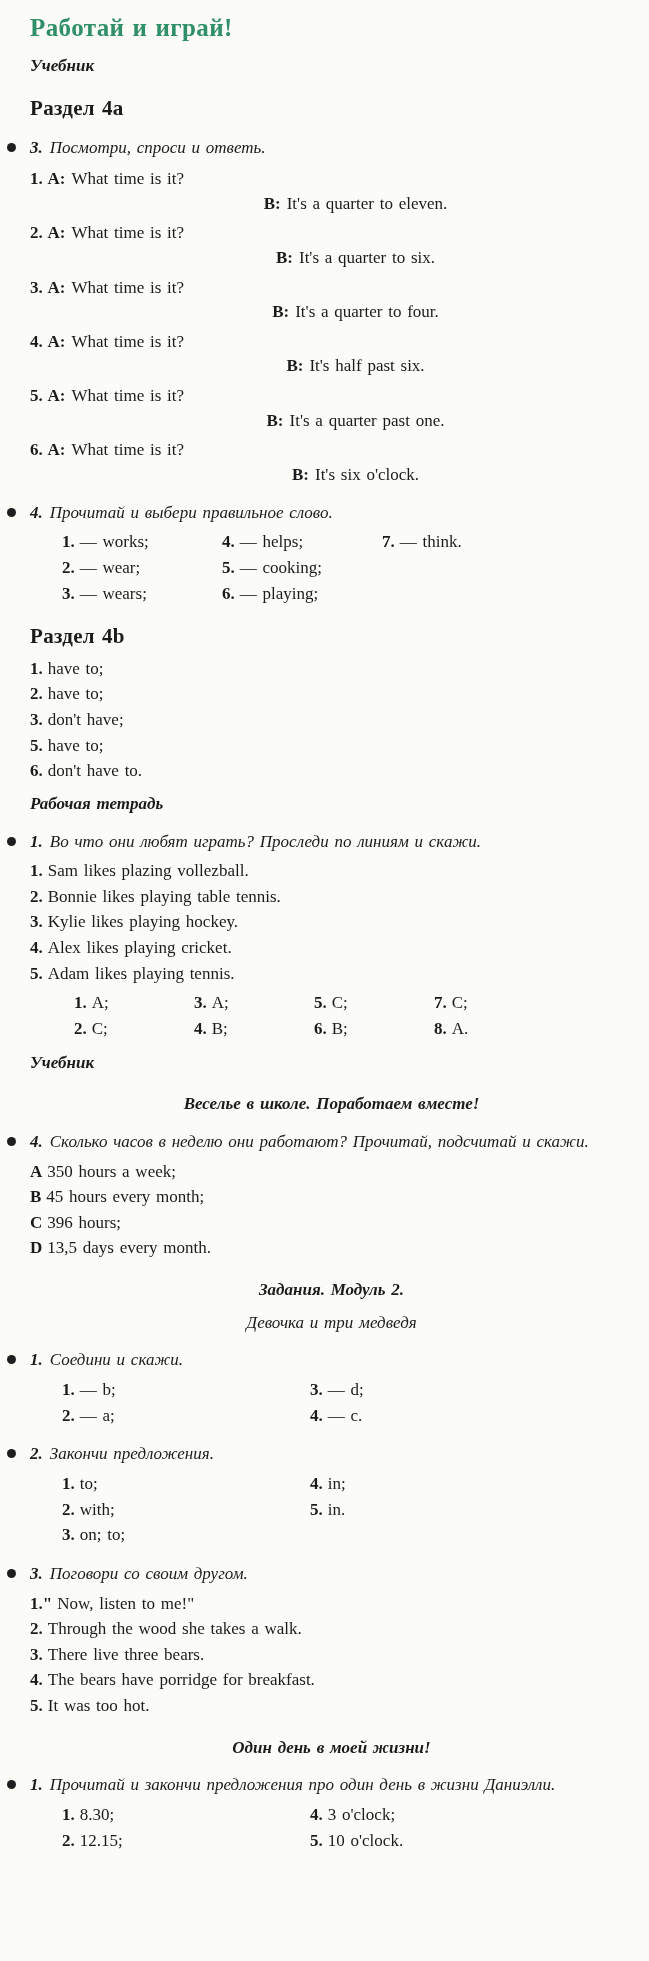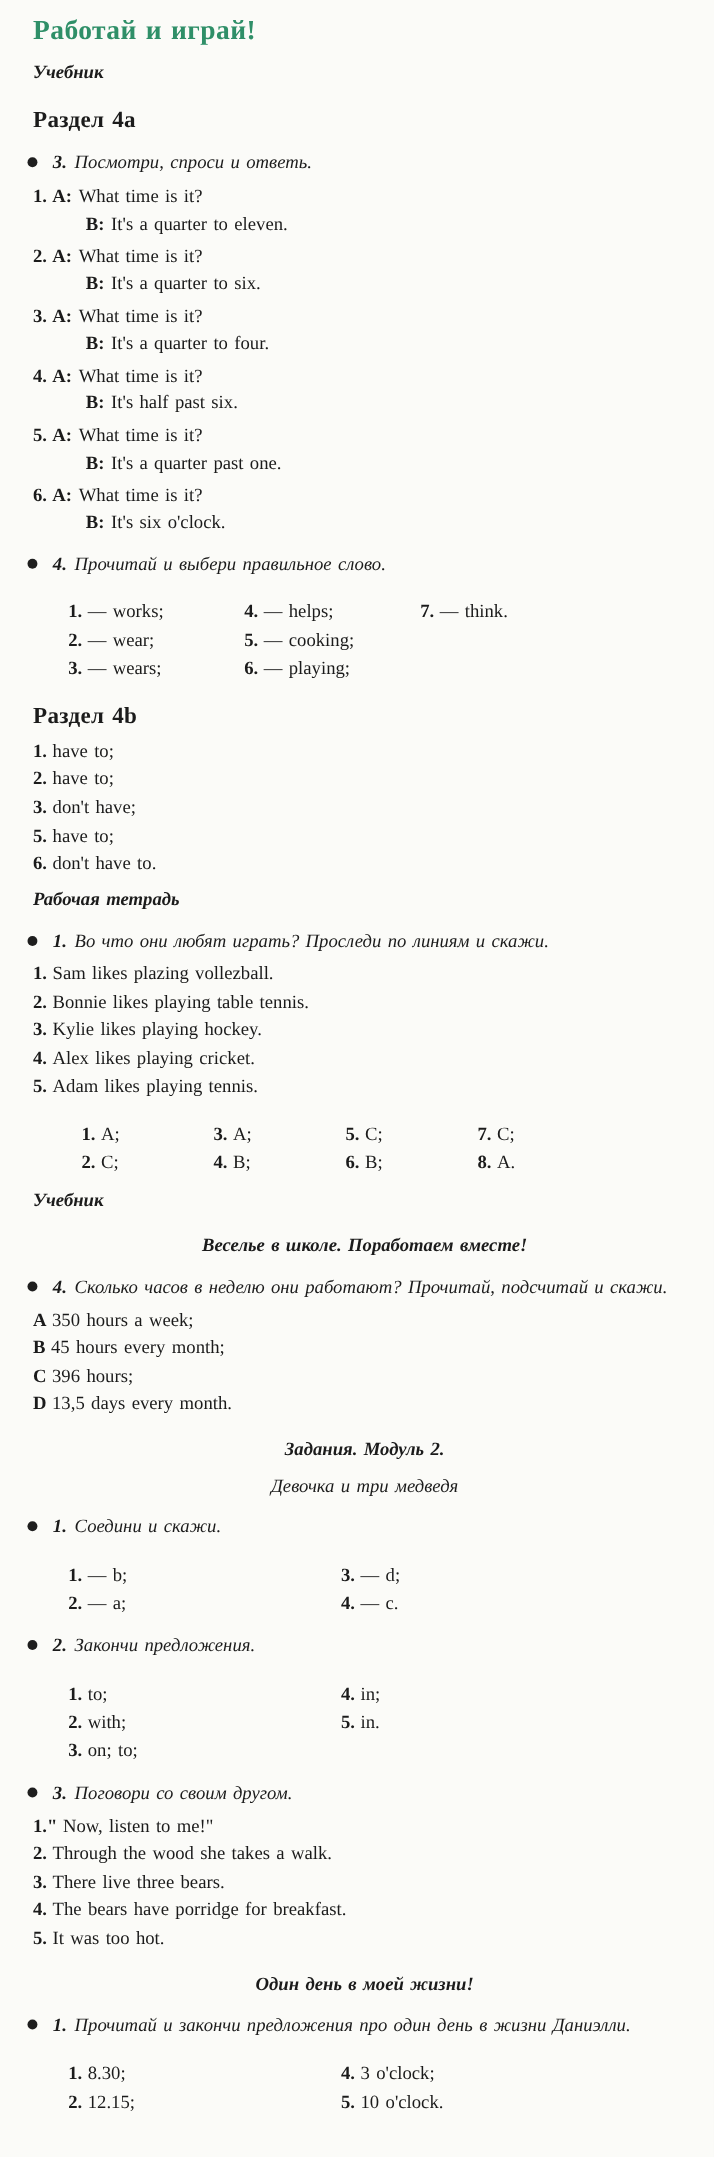--- a/index.html
+++ b/index.html
@@ -9,40 +9,40 @@
     background:#fbfbf8; color:#1b1b1b;
     font-family:"Liberation Serif", serif;
     font-size:17px; line-height:1.45; word-spacing:1.5px;
   }
   .page { position:relative; padding:8px 16px 8px 30px; }
 
   .title { font-size:25px; font-weight:bold; letter-spacing:.4px; margin:2px 0 6px -16px; padding-left:16px; }
   .label-bi { font-weight:bold; font-style:italic; margin-top:8px; }
   .heading { font-weight:bold; font-size:21px; margin-top:14px; letter-spacing:.3px; }
 
-  .task { position:relative; margin-top:13px;margin-left:18px; }
+  .task { position:relative; margin-top:13px; }
   .task .bullet {
     position:absolute; left:-23px; top:7px;
     width:9px; height:9px; border-radius:50%; background:#1e1e1e;
   }
   .task-line { font-style:italic; text-align:justify; }
   .task-line b { font-style:italic; margin-right:7px; }
   .task-hang .task-line { padding-left:34px; text-indent:-34px; }
 
   .qa { margin-top:6px; }
   .qa-item { margin-bottom:5px; }
   .qa-a { }
-  .qa-b { margin-left:48px; }
+  .qa-b { margin-left:48px;text-align:center; }
   .qa-a b, .qa-b b { margin-right:6px; }
 
   .list { margin-top:5px; }
   .numline { margin:1px 0; }
   .numline b { margin-right:5px; }
 
-  .cols { display:flex; margin-top:18px; }
+  .cols { display:flex; margin-top:4px; }
   .cols-words { margin-left:32px; }
   .cols-words .col { width:160px; }
   .cols-words .col:last-child { width:auto; }
   .cols-ab { margin-left:44px; }
   .cols-ab .col { width:120px; }
   .cols-ab .col:last-child { width:auto; }
   .cols-pair { margin-left:32px; }
   .cols-pair .col { width:248px; }
   .cols-pair .col:last-child { width:auto; }
 

